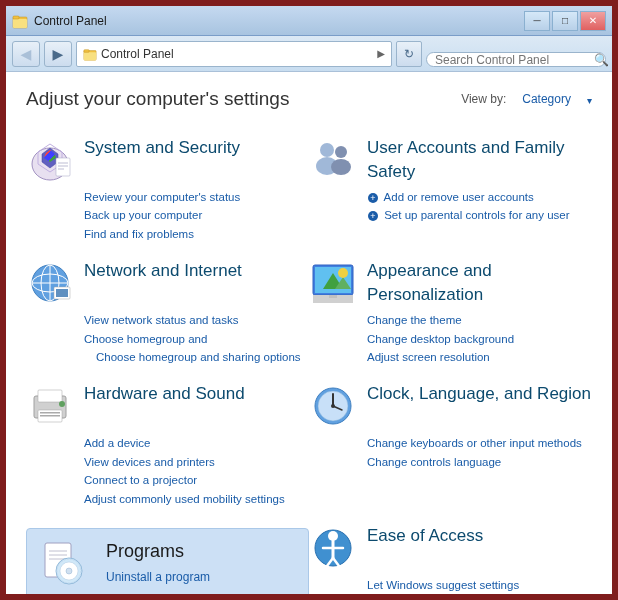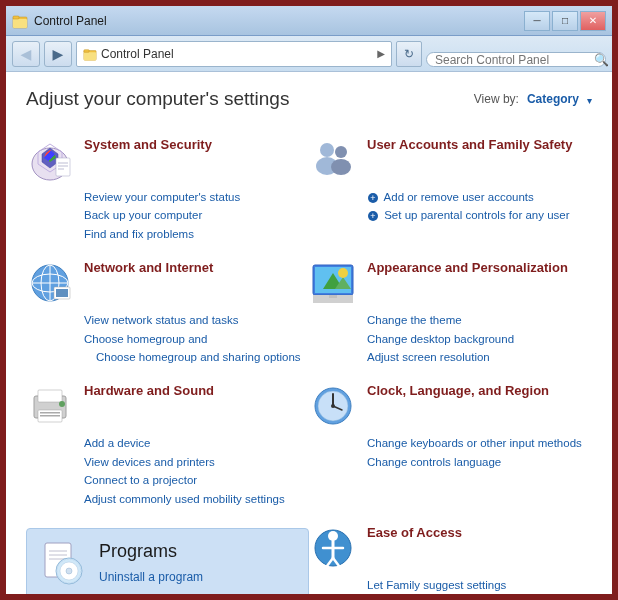--- a/index.html
+++ b/index.html
@@ -184,33 +184,32 @@
 
     .page-title {
       font-size: 19px;
       color: #333;
       font-weight: normal;
     }
 
     .view-by {
       display: flex;
       align-items: flex-end;
-      gap: 8px;
+      gap: 16px;
       font-size: 12px;
       color: #555;
     }
 
     .view-by-label {
       color: #555;
     }
 
     .view-by-value {
       color: #1a5ca8;
       cursor: pointer;
-      font-weight: bold;
     }
 
     .view-by-arrow {
       color: #1a5ca8;
       font-size: 10px;
     }
 
     
     .categories {
       display: grid;
@@ -233,24 +232,24 @@
       width: 48px;
       height: 48px;
       flex-shrink: 0;
     }
 
     .category-info {
       flex: 1;
     }
 
     .category-title {
-      font-size: 13px;
-      color: #7f1d1d;
-      cursor: pointer;
-      font-weight: bold;
+      font-size: 17px;
+      color: #0c4a6e;
+      cursor: pointer;
+      font-weight: normal;
       line-height: 1.4;
     }
 
     .category-links {
       margin-left: 58px;
       margin-top: 2px;
     }
 
     .category-link {
       display: block;
@@ -261,21 +260,21 @@
     }
 
     
     .programs-section {
       background: #cce0f5;
       border: 1px solid #aac8e8;
       border-radius: 4px;
       padding: 10px;
       display: flex;
       align-items: center;
-      gap: 14px;
+      gap: 21px;
       margin-top: 4px;
     }
 
     .programs-icon {
       width: 48px;
       height: 48px;
       flex-shrink: 0;
     }
 
     .programs-info .category-title {
@@ -527,20 +526,20 @@
             <line x1="24" y1="17" x2="24" y2="34" stroke="white" stroke-width="3" stroke-linecap="round"></line>
             <line x1="14" y1="24" x2="34" y2="24" stroke="white" stroke-width="2.5" stroke-linecap="round"></line>
             <line x1="24" y1="34" x2="18" y2="42" stroke="white" stroke-width="2.5" stroke-linecap="round"></line>
             <line x1="24" y1="34" x2="30" y2="42" stroke="white" stroke-width="2.5" stroke-linecap="round"></line>
           </svg>
           <div class="category-info">
             <a class="category-title">Ease of Access</a>
           </div>
         </div>
         <div class="category-links">
-          <a class="category-link">Let Family suggest settings</a>
+          <a class="category-link">Let Windows suggest settings</a>
           <a class="category-link">Optimize visual display</a>
         </div>
       </div>
 
     </div>
   </div>
 </div>
 
 </body></html>

